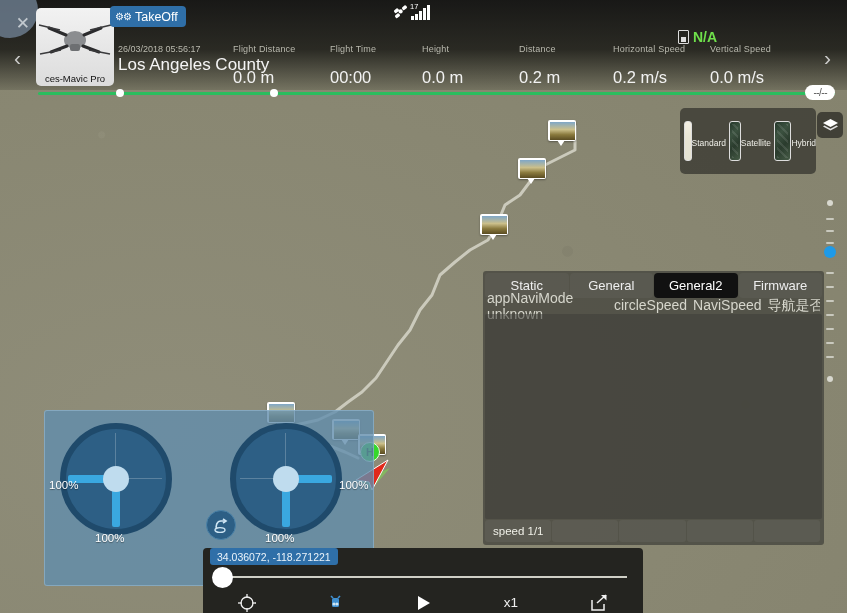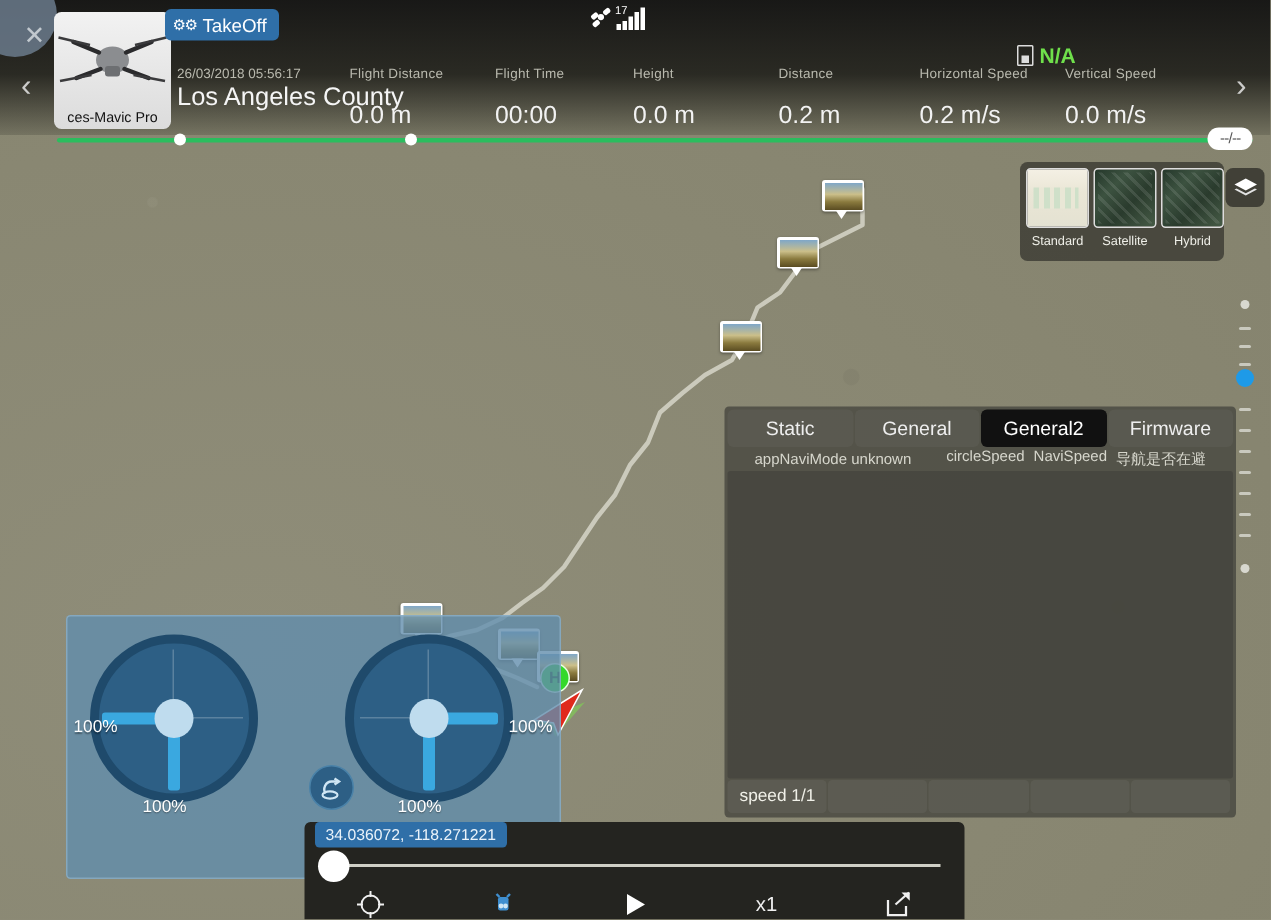--- a/index.html
+++ b/index.html
@@ -100,21 +100,21 @@
     display: flex; align-items: center; color: #555; font-size: 10px; letter-spacing: -.5px;
   }
 
   
   #maptype {
     position: absolute; right: 31px; top: 108px;
     width: 136px; height: 66px; border-radius: 5px;
     background: rgba(36,36,32,.62);
     display: flex; gap: 3px; padding: 4px; z-index: 30;
   }
-  .mt { width: 42px; display: flex; flex-direction: column; align-items: center; }
+  .mt { width: 42px; display: flex; flex-direction: row; align-items: center; }
   .mt .sw { width: 42px; height: 40px; border-radius: 3px; border: 1.5px solid #ddd; }
   .mt.standard .sw { background:
       linear-gradient(180deg,#f4f0e4 0%,#eae6d6 40%, #e4e2d2 100%);
       position: relative; }
   .mt.standard .sw:after{content:'';position:absolute;left:4px;top:12px;right:6px;height:14px;
       background: repeating-linear-gradient(90deg,#cfe0c9 0 4px,#e9e7d6 4px 7px); }
   .mt.satellite .sw, .mt.hybrid .sw { background:
       linear-gradient(135deg,#24372a 0%,#3c5240 30%,#2a3b2d 60%,#465b46 100%);
       position: relative; }
   .mt.satellite .sw:after, .mt.hybrid .sw:after { content:''; position:absolute; inset:2px;
@@ -192,21 +192,21 @@
   }
   #param-tabs { display: flex; height: 27px; padding: 2px 2px 0 2px; gap: 1px; }
   .ptab {
     flex: 1; display: flex; align-items: center; justify-content: center;
     color: #eee; font-size: 13px; border-radius: 4px;
     background: rgba(255,255,255,.04);
   }
   .ptab.active { background: #111; color: #fff; }
   #param-subrow {
     height: 16px; display: flex; align-items: center; justify-content: space-between;
-    padding: 0 20px; font-size: 10px; color: #d6d6cc;
+    padding: 0 4px; font-size: 14px; color: #d6d6cc;
   }
   #param-subrow .right { display: flex; gap: 6px; overflow: hidden; white-space: nowrap; }
   #param-body { flex: 1; background: rgba(62,62,56,.55); margin: 0 2px; border-radius: 2px; }
   #param-footer { height: 26px; display: flex; gap: 1px; padding: 1px 4px 3px 2px; }
   .pfoot {
     flex: 1; display: flex; align-items: center;
     background: rgba(255,255,255,.05); border-radius: 3px;
     color: #f0f0e8; font-size: 11.5px; padding-left: 8px;
   }
 

